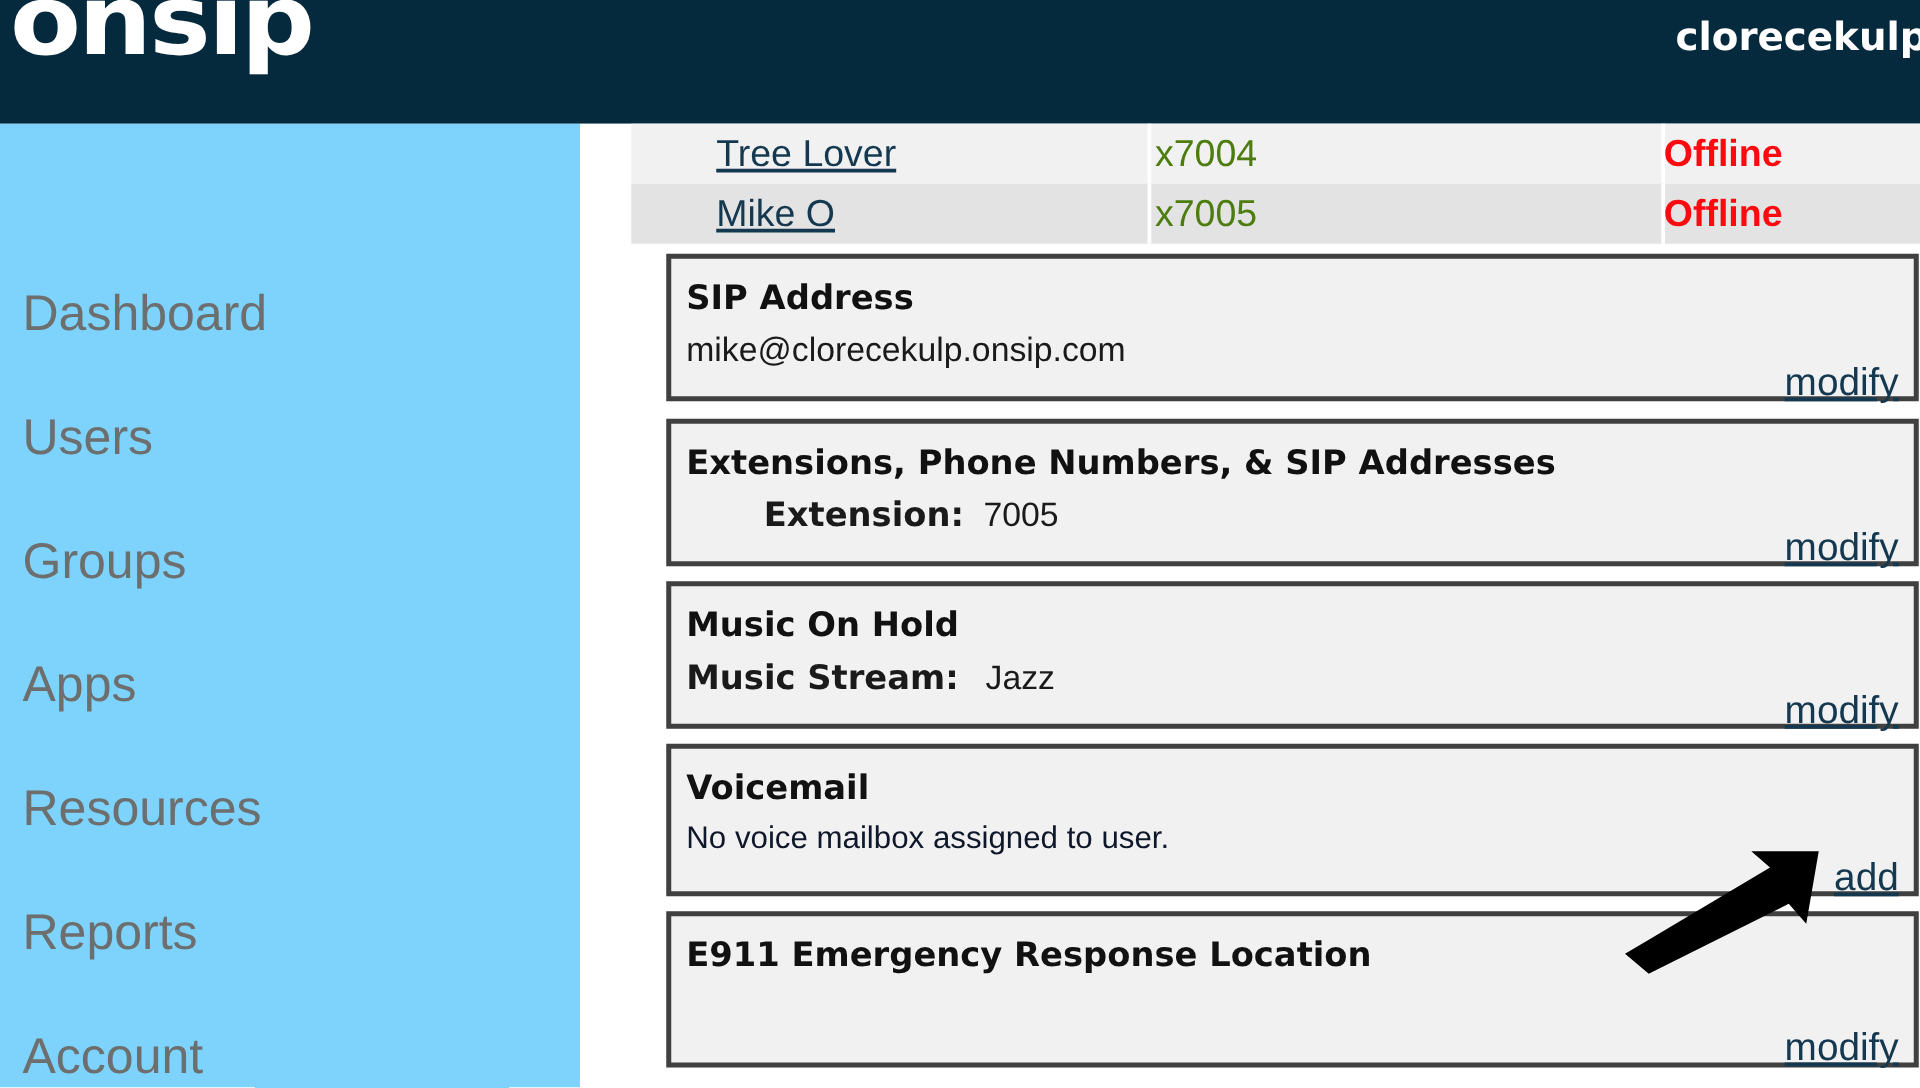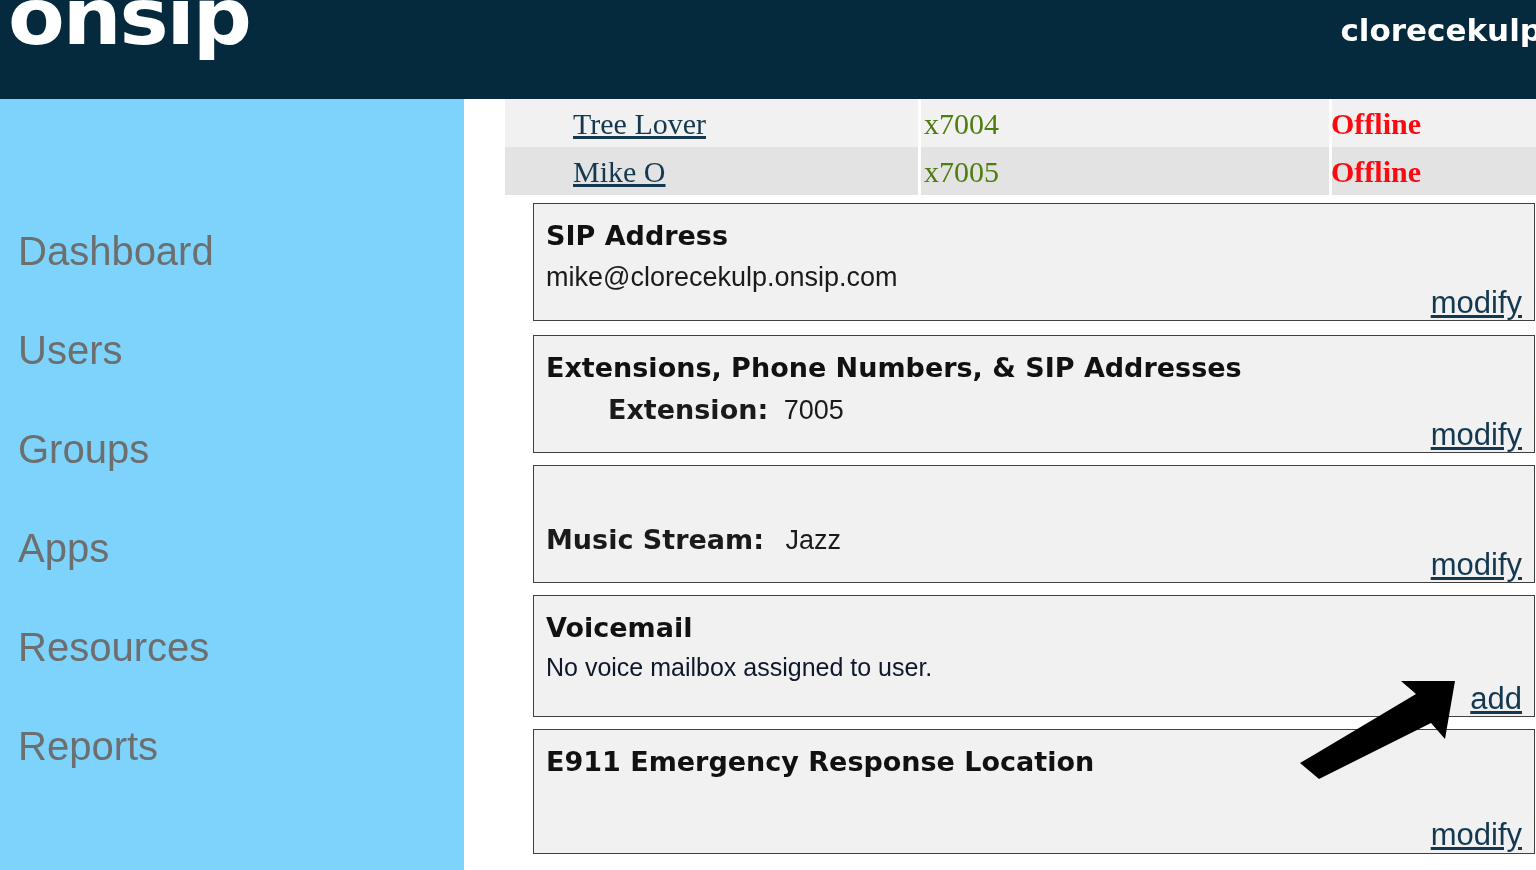--- a/index.html
+++ b/index.html
@@ -77,21 +77,20 @@
     height: 771px;
     background: #ffffff;
   }
 
   
   #user-table {
     position: absolute;
     left: 41px;
     top: 0px;
     width: 1031px;
-    font-family: Liberation Serif, serif;
   }
   .user-row {
     position: relative;
     height: 48px;
     width: 1031px;
   }
   .user-row.odd  { background: #f1f1f1; }
   .user-row.even { background: #e3e3e3; }
   .cell-name {
     position: absolute;
@@ -129,21 +128,21 @@
   }
   .col-div.d1 { left: 413px; }
   .col-div.d2 { left: 824px; }
 
   
   .panel {
     position: absolute;
     left: 69px;
     width: 1002px;
     background: #f1f1f1;
-    border: 1px solid #404040;
+    border: 4px solid #404040;
     box-sizing: border-box;
   }
   .panel-title {
     position: absolute;
     left: 12px;
     font-family: "DejaVu Sans", sans-serif;
     font-weight: bold;
     font-size: 27px;
     color: #111111;
     white-space: nowrap;
@@ -192,20 +191,21 @@
   <div id="account-name">clorecekulp</div>
 </div>
 
 <nav id="sidebar">
   <div class="nav-item" style="top:132px">Dashboard</div>
   <div class="nav-item" style="top:231px">Users</div>
   <div class="nav-item" style="top:330px">Groups</div>
   <div class="nav-item" style="top:429px">Apps</div>
   <div class="nav-item" style="top:528px">Resources</div>
   <div class="nav-item" style="top:627px">Reports</div>
+  <div class="nav-item" style="top:726px">Account</div>
 </nav>
 
 <main id="main">
 
   <div id="user-table">
 
     <div class="user-row odd">
       <div class="col-div d1"></div>
       <div class="col-div d2"></div>
       <div class="cell-name">Tree Lover</div>
@@ -232,20 +232,21 @@
   <section class="panel" style="top:236px; height:118px;">
     <div class="panel-title" style="top:16px;">Extensions, Phone Numbers, &amp; SIP Addresses</div>
     <div class="panel-body indent" style="top:58px;">
       <span class="label-bold">Extension:</span>
       <span style="display:inline-block;width:8px"></span><span>7005</span>
     </div>
     <div class="panel-action" style="top:81px;">modify</div>
   </section>
 
   <section class="panel" style="top:366px; height:118px;">
+    <div class="panel-title" style="top:16px;">Music On Hold</div>
     <div class="panel-body" style="top:58px;">
       <span class="label-bold">Music Stream:</span>
       <span style="display:inline-block;width:14px"></span><span>Jazz</span>
     </div>
     <div class="panel-action" style="top:81px;">modify</div>
   </section>
 
   <section class="panel" style="top:496px; height:122px;">
     <div class="panel-title" style="top:16px;">Voicemail</div>
     <div class="panel-body alert" style="top:57px;">No voice mailbox assigned to user.</div>

